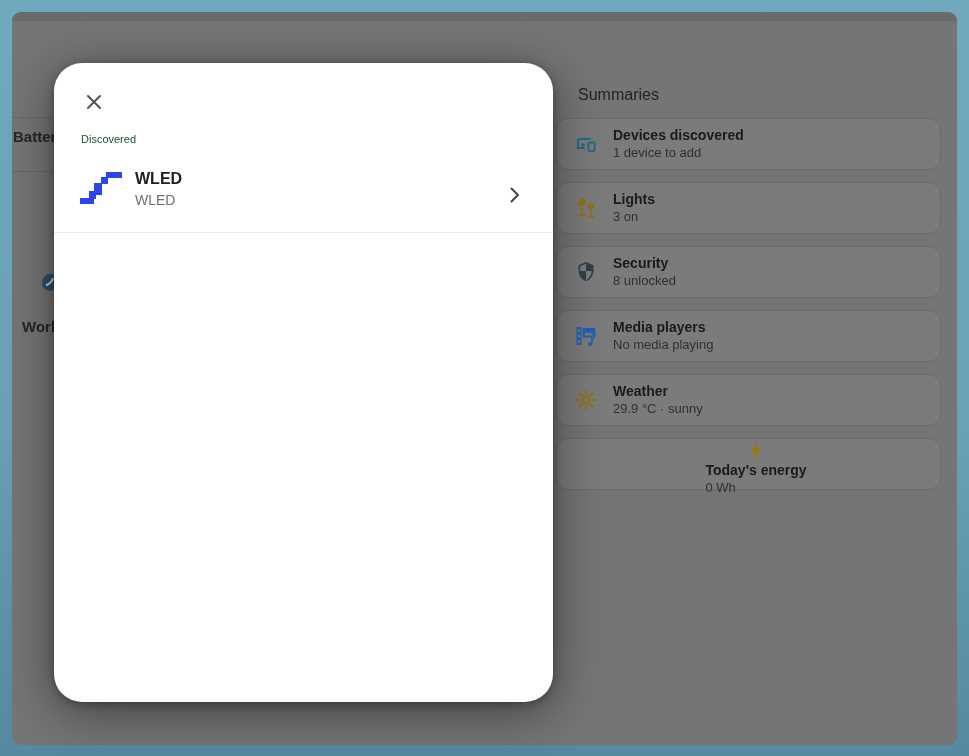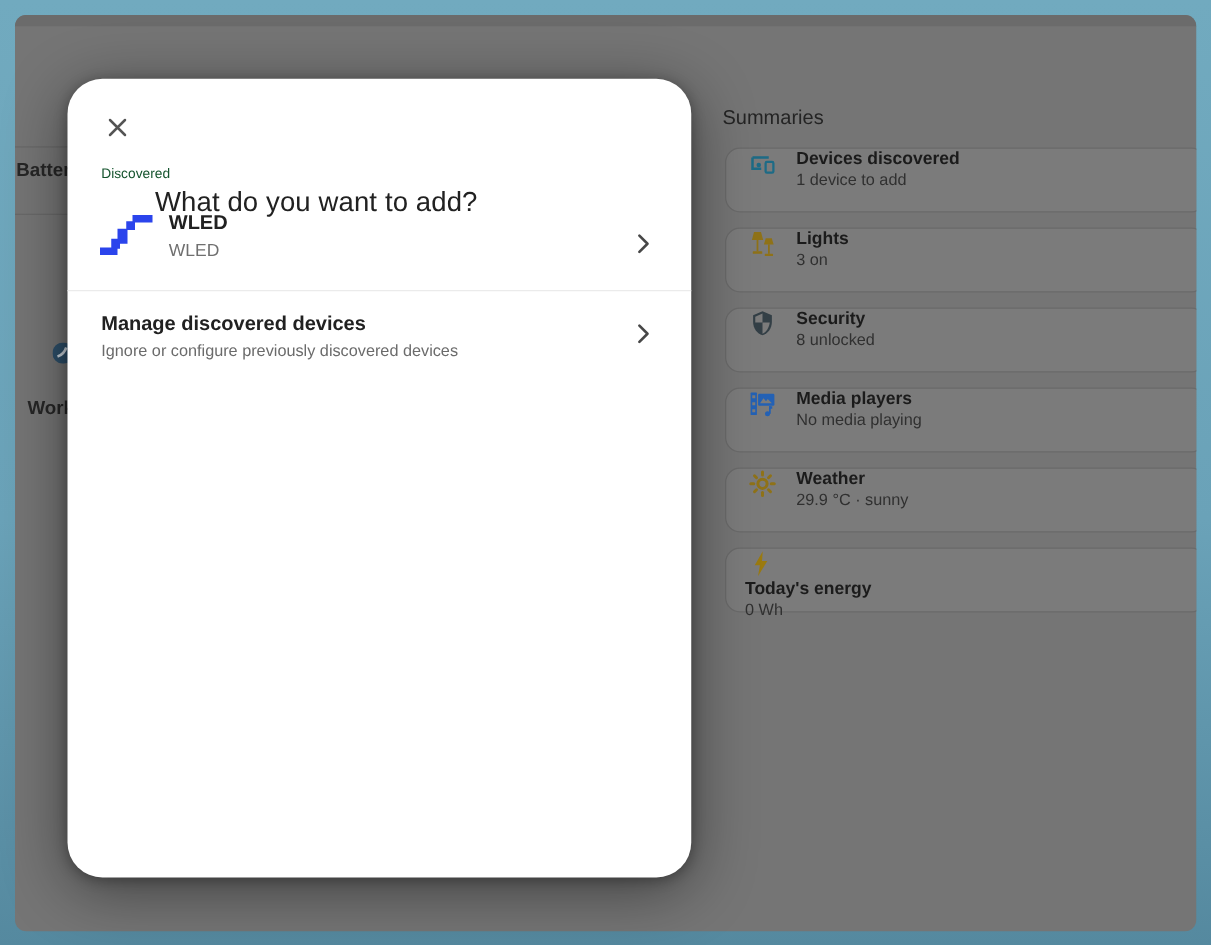--- a/index.html
+++ b/index.html
@@ -18,23 +18,23 @@
   .window-topbar { position:absolute; left:0; top:0; width:100%; height:9px; background:#6b6b6b; }
 
   
   .bg-divider { position:absolute; height:1px; background:#696969; }
   .bg-label { position:absolute; color:#262626; font-size:15px; font-weight:700; }
   .bg-circle-icon { position:absolute; width:17px; height:17px; }
 
   
   .summaries-title { position:absolute; left:546px; top:74px; font-size:16px; color:#242424; font-weight:400;margin-left:20px; }
   .card {
-    position:absolute; left:568px; width:385px; height:52px;
+    position:absolute; left:544px; width:385px; height:52px;
     background:var(--card-bg); border:1px solid #6a6a6a; border-radius:12px;
-    display:flex; cursor:pointer;
+    display:flex; align-items:center; cursor:pointer;
   }
   .card .icon-box { width:24px; height:24px; margin-left:17px; flex:0 0 auto; }
   .card .icon-box svg { display:block; width:24px; height:24px; }
   .card .texts { margin-left:15px; display:flex; flex-direction:column; gap:3px; }
   .card .title { font-size:14px; font-weight:700; color:#1b1b1b; line-height:15px; }
   .card .subtitle { font-size:13px; color:#303030; line-height:14px; }
 
   
   .dialog {
     position:absolute; left:54px; top:63px; width:499px; height:639px;
@@ -178,21 +178,20 @@
       </div>
     </div>
 </div>
 
 <div class="dialog">
   <button class="dialog-close" aria-label="close">
     <svg viewBox="0 0 22 22" width="22" height="22">
       <path d="M5 5 L17 17 M17 5 L5 17" stroke="#545454" stroke-width="2" stroke-linecap="round" fill="none"></path>
     </svg>
   </button>
-  <div class="dialog-title">What do you want to add?</div>
   <div class="dialog-section-label">Discovered</div>
 
   <div class="list-row row-discovered">
     <span class="wled-logo">
       <svg viewBox="0 0 44 44" width="44" height="44">
         <g fill="#2b44ec">
           <rect x="1" y="27" width="14" height="6"></rect>
           <rect x="10" y="20" width="7" height="8"></rect>
           <rect x="15" y="12" width="8" height="12"></rect>
           <rect x="22" y="6" width="7" height="7"></rect>
@@ -204,22 +203,13 @@
     <span class="row-subtitle">WLED</span>
     <span class="row-chevron">
       <svg viewBox="0 0 22 22" width="22" height="22">
         <path d="M8.5 4.5 L15 11 L8.5 17.5" fill="none" stroke="#474747" stroke-width="2.1" stroke-linecap="round" stroke-linejoin="round"></path>
       </svg>
     </span>
   </div>
 
   <div class="dialog-divider"></div>
 
-  <div class="list-row row-manage">
-    <span class="row-title">Manage discovered devices</span>
-    <span class="row-subtitle">Ignore or configure previously discovered devices</span>
-    <span class="row-chevron">
-      <svg viewBox="0 0 22 22" width="22" height="22">
-        <path d="M8.5 4.5 L15 11 L8.5 17.5" fill="none" stroke="#474747" stroke-width="2.1" stroke-linecap="round" stroke-linejoin="round"></path>
-      </svg>
-    </span>
-  </div>
 </div>
 
 </body></html>

